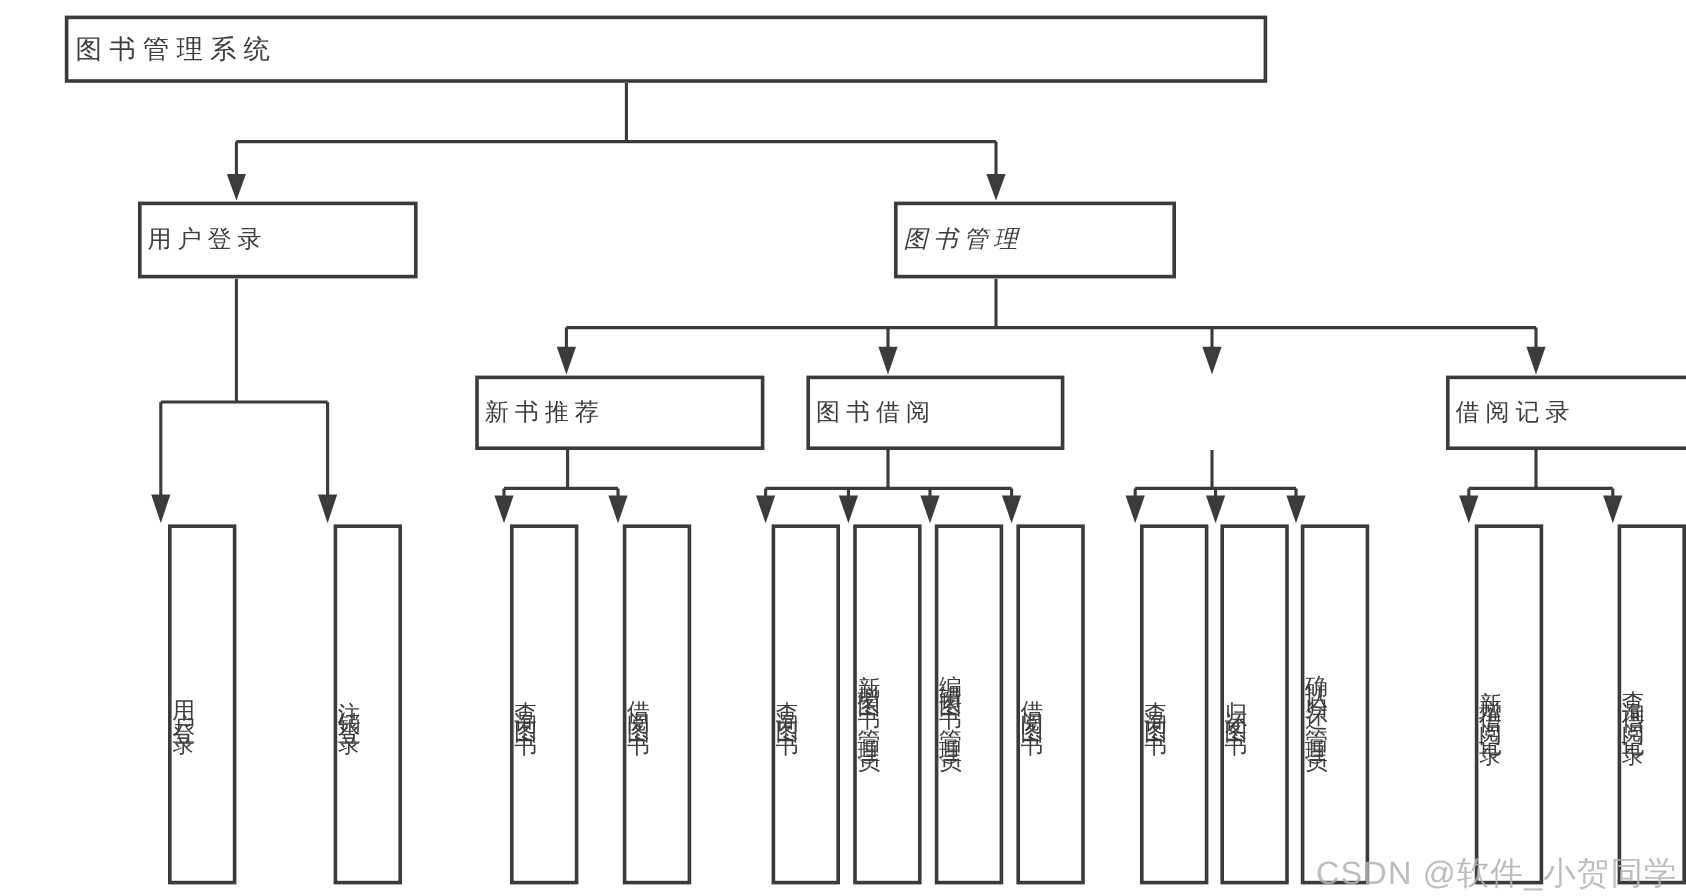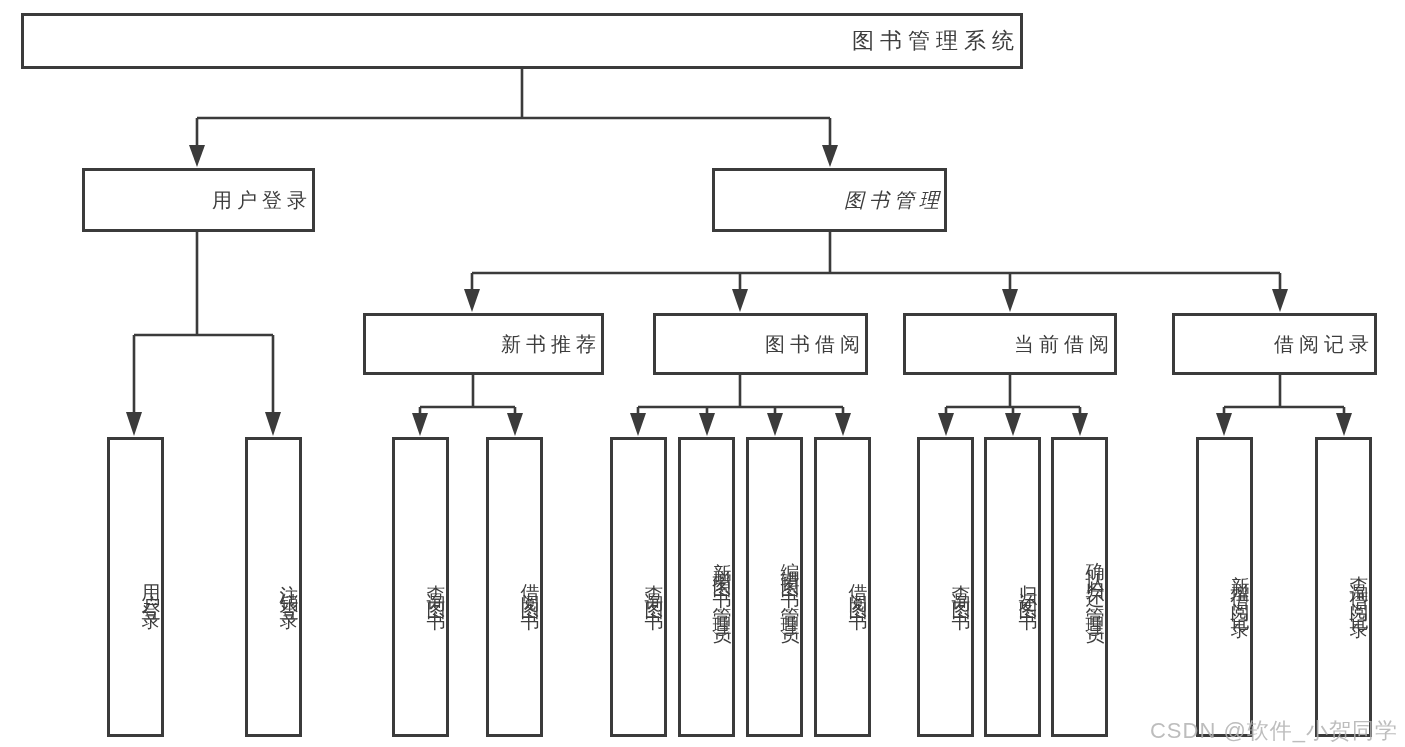--- a/index.html
+++ b/index.html
@@ -20,21 +20,22 @@
   .wires path   { stroke: var(--c-line, #3b3b3b); stroke-width: 2.6; fill: none; }
   .wires polygon{ fill: var(--c-line, #3b3b3b); }
   .node {
     position: absolute;
     box-sizing: border-box;
     background: var(--c-bg, #ffffff);
     border: 3px solid var(--c-line, #3b3b3b);
     color: var(--c-text, #3d3d3d);
     display: flex;
     align-items: center;
-    justify-content: flex-end;
+    justify-content: flex-start;
+    margin-left: 33px;
   }
   .node.h .lbl {
     font-size: 20px;
     letter-spacing: 5px;
     text-indent: 5px;
     white-space: nowrap;
     line-height: 1;
   }
   .node.title .lbl {
     font-size: 22px;
@@ -46,21 +47,21 @@
     text-orientation: mixed;
     font-size: 19px;
     letter-spacing: 9px;
     line-height: 1;
     white-space: nowrap;
   }
   .watermark {
     position: absolute;
     right: 7px;
     bottom: 1px;
-    font-size: 22px;
+    font-size: 27px;
     letter-spacing: 1px;
     color: var(--c-watermark, #b4b4b4);
     opacity: 0.85;
     white-space: nowrap;
   }
 </style>
 </head>
 <body>
 
 <div class="stage">
@@ -122,25 +123,22 @@
   <div class="node h" style="left:82px; top:168px; width:233px; height:64px;">
     <span class="lbl">用户登录</span>
   </div>
   <div class="node h" style="left:712px; top:168px; width:235px; height:64px;font-style:italic;">
     <span class="lbl">图书管理</span>
   </div>
 
   <div class="node h" style="left:363px; top:313px; width:241px; height:62px;">
     <span class="lbl">新书推荐</span>
   </div>
-  <div class="node h" style="left:653px; top:313px; width:215px; height:62px;">
+  <div class="node h" style="left:639px; top:313px; width:215px; height:62px;">
     <span class="lbl">图书借阅</span>
-  </div>
-  <div class="node h" style="left:903px; top:313px; width:214px; height:62px;">
-    <span class="lbl">当前借阅</span>
   </div>
   <div class="node h" style="left:1172px; top:313px; width:205px; height:62px;">
     <span class="lbl">借阅记录</span>
   </div>
 
   <div class="node v" style="left:107px; top:437px; width:57px; height:300px;">
     <span class="lbl">用户登录</span>
   </div>
   <div class="node v" style="left:245px; top:437px; width:57px; height:300px;">
     <span class="lbl">注销登录</span>

